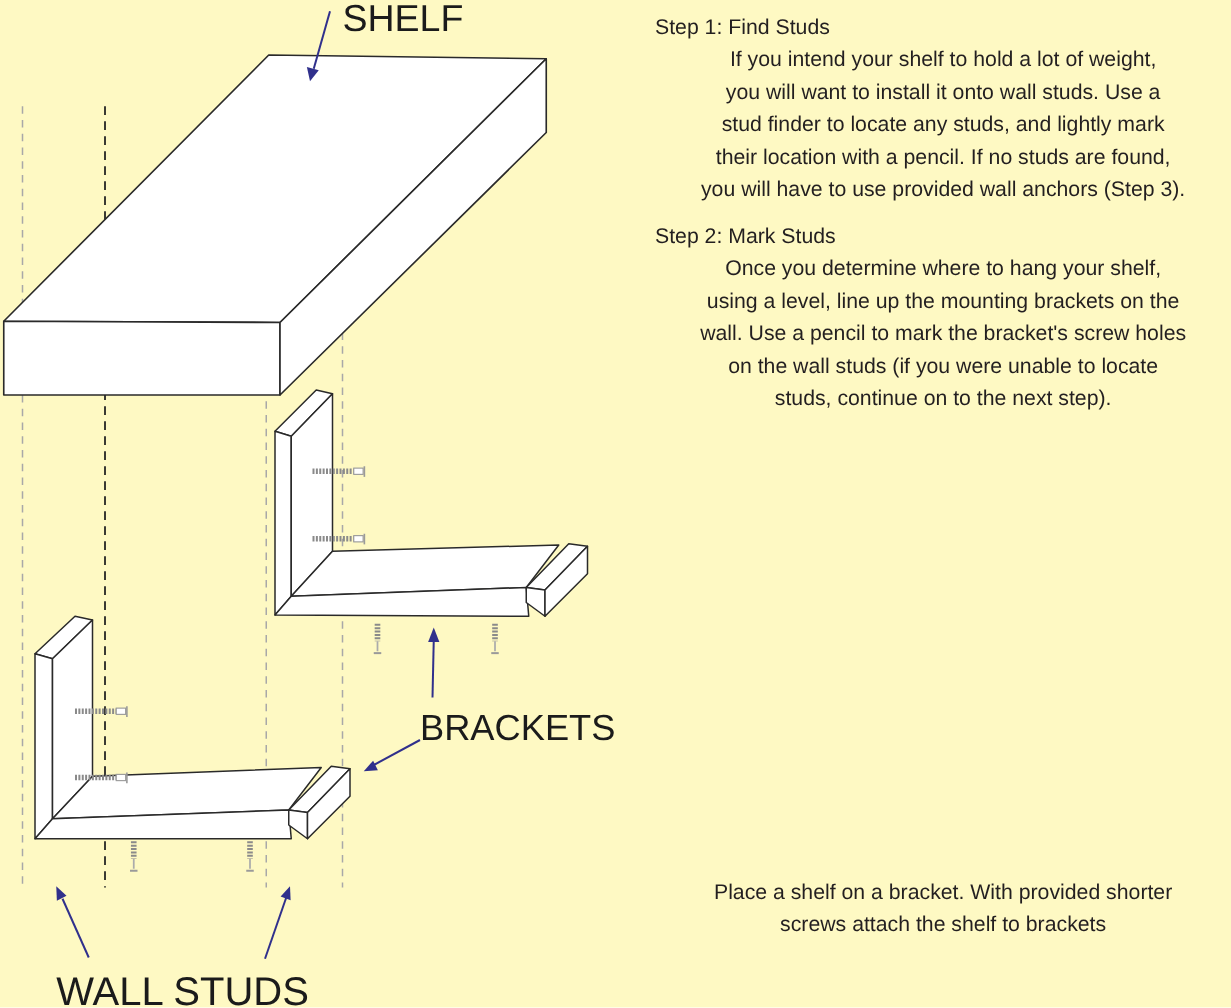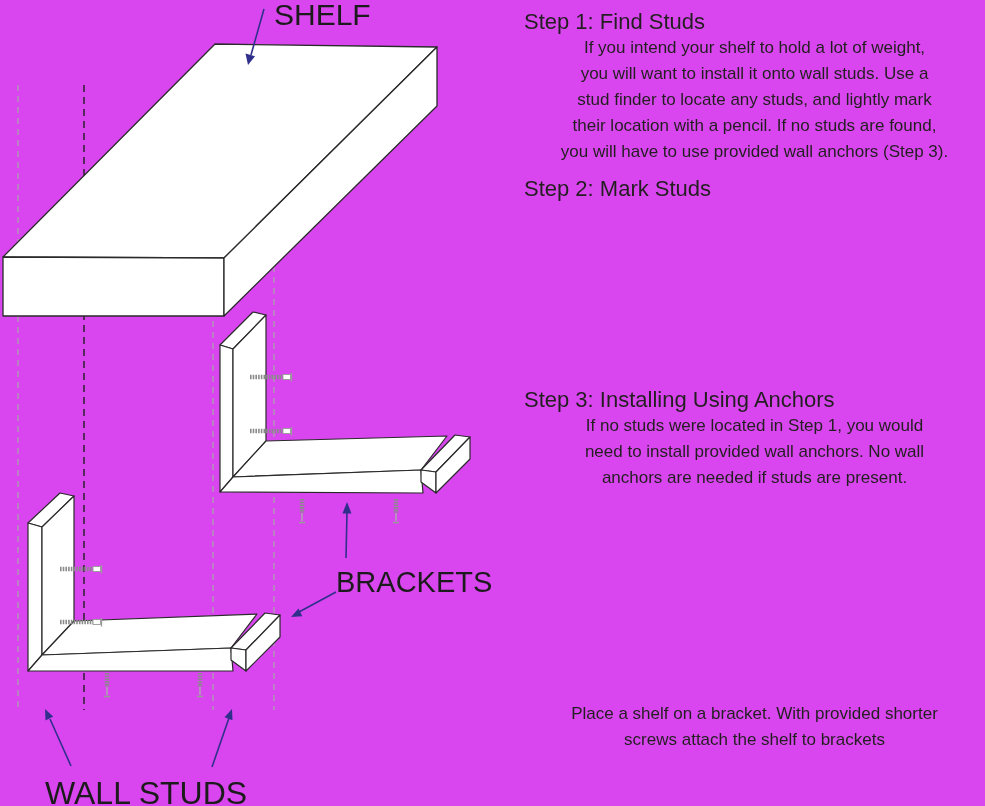--- a/index.html
+++ b/index.html
@@ -1,32 +1,32 @@
 <!DOCTYPE html>
 <html><head>
 <meta charset="utf-8">
 <style>
   html,body{margin:0;padding:0;background:#ffffff;}
   .page{
     position:relative;
     width:985px;height:806px;
-    background:#d946ef;
+    background:#fef9c3;
     font-family:"Liberation Sans", sans-serif;
     color:#231f20;
     overflow:hidden;
   }
   .diagram-svg{position:absolute;left:0;top:0;}
   .diagram-label{
     font-family:"Liberation Sans", sans-serif;
     fill:#1b1b1b;
   }
   .steps{position:absolute;left:524px;top:0;width:461px;height:806px;}
   .step{position:absolute;left:0;width:461px;}
   .step-title{
-    font-size:22px;line-height:26px;white-space:pre;
+    font-size:17px;line-height:26px;white-space:pre;
   }
   .step-body{
     font-size:17px;line-height:26px;white-space:pre-line;text-align:center;
   }
 </style>
 </head>
 <body>
 
 <div class="page">
 
@@ -148,28 +148,27 @@
       <div class="step-title">Step 1: Find Studs</div>
       <div class="step-body">If you intend your shelf to hold a lot of weight,
 you will want to install it onto wall studs. Use a
 stud finder to locate any studs, and lightly mark
 their location with a pencil. If no studs are found,
 you will have to use provided wall anchors (Step 3).</div>
     </section>
 
     <section class="step" style="top:176px">
       <div class="step-title">Step 2: Mark Studs</div>
+      <div class="step-body">Once you determine where to hang your shelf,
+using a level, line up the mounting brackets on the
+wall. Use a pencil to mark the bracket's screw holes
+on the wall studs (if you were unable to locate
+studs, continue on to the next step).</div>
     </section>
 
-    <section class="step" style="top:387px">
-      <div class="step-title">Step 3: Installing Using Anchors</div>
-      <div class="step-body">If no studs were located in Step 1, you would
-need to install provided wall anchors. No wall
-anchors are needed if studs are present.</div>
-    </section>
 
     <section class="step" style="top:532px">
     </section>
 
     <section class="step" style="top:701px">
       <div class="step-body">Place a shelf on a bracket. With provided shorter
 screws attach the shelf to brackets</div>
     </section>
 
   </div>

